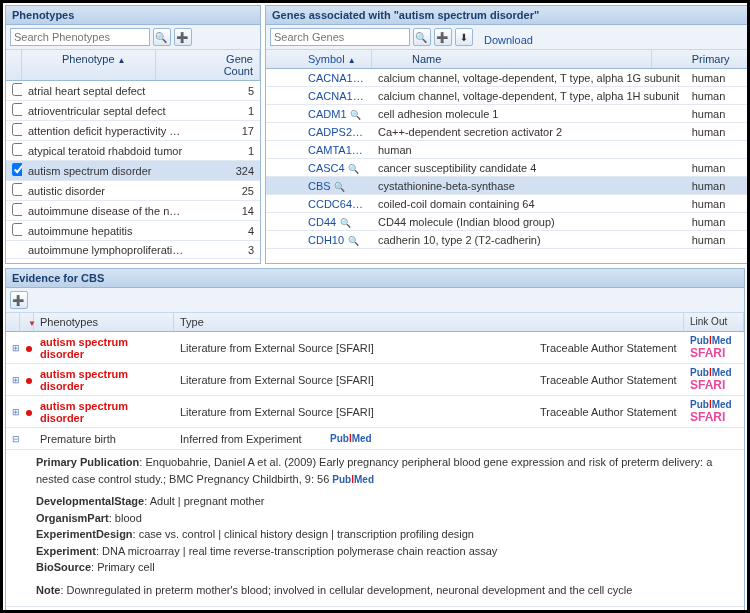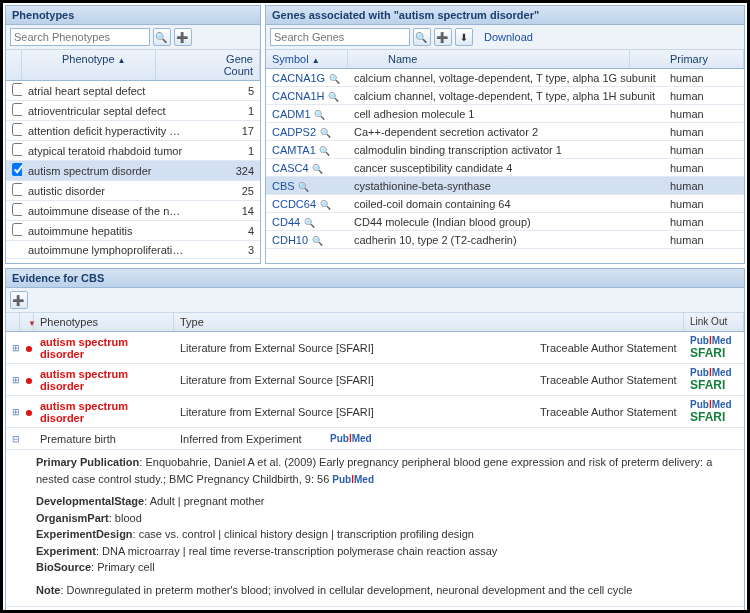--- a/index.html
+++ b/index.html
@@ -1,55 +1,55 @@
 <!DOCTYPE html>
 <html><head>
 <meta charset="utf-8">
 <style>
 * { box-sizing: border-box; margin: 0; padding: 0; }
 body { font-family: Arial, Helvetica, sans-serif; font-size: 11px; background: #fff; color: #333; width: 750px; height: 613px; border: 3px solid #000; overflow: hidden; }
 .row { display: flex; }
 .panel { border: 1px solid #9bb7d6; margin: 2px; background: #fff; }
 .panel-hdr { background: linear-gradient(#d6e4f4,#bcd1ea); border-bottom: 1px solid #9bb7d6; padding: 3px 6px; font-weight: bold; color: #1a3e6e; font-size: 11px; }
-.toolbar { display: flex; align-items: center; padding: 3px 4px; gap: 3px; background: #eef3fa; border-bottom: 1px solid #c8d7ea; }
+.toolbar { display: flex; align-items: flex-end; padding: 3px 4px; gap: 3px; background: #eef3fa; border-bottom: 1px solid #c8d7ea; }
 .search { flex: 0 0 auto; width: 140px; height: 18px; font-size: 11px; padding: 1px 3px; border: 1px solid #9bb7d6; }
 .iconbtn { width: 18px; height: 18px; display: flex; align-items: center; justify-content: center; border: 1px solid #9bb7d6; background: linear-gradient(#fff,#dfe9f5); border-radius: 2px; cursor: pointer; font-size: 10px; }
 .link { color: #1a4fa3; cursor: pointer; margin-left: 8px; }
 .colhdr { display: flex; background: linear-gradient(#eef3fa,#dde8f5); border-bottom: 1px solid #9bb7d6; font-size: 11px; color: #1a3e6e; gap: 34px; }
 .colhdr > div { padding: 3px 6px; border-right: 1px solid #c8d7ea; }
 .scroll { overflow-y: auto; position: relative; }
 .rowitem { display: flex; align-items: center; border-bottom: 1px solid #e3e9f2; min-height: 18px; font-size: 11px; }
 .rowitem > div { padding: 2px 6px; white-space: nowrap; overflow: hidden; text-overflow: ellipsis; }
 .rowitem.sel { background: #d2e0f2; }
 .cb { width: 16px; flex: 0 0 16px; }
 .cb input { margin: 0; }
 .mag { color: #6a8fc7; font-size: 9px; margin-left: 4px; cursor: pointer; }
 #phen-panel { width: 256px; }
 #genes-panel { flex: 1; }
 .ph-name { flex: 1; }
 .ph-count { width: 70px; text-align: right; }
-.g-sym { width: 82px; color: #1a4fa3; }
+.g-sym { width: 70px; color: #1a4fa3; margin-left: 36px; }
 .g-name { flex: 1; }
 .g-sp { width: 80px; }
 #evidence-panel { margin: 2px; }
 .ev-body { font-size: 11px; }
 .ev-cols { display: flex; background: linear-gradient(#eef3fa,#dde8f5); border-bottom: 1px solid #9bb7d6; }
 .ev-cols > div { padding: 3px 6px; border-right: 1px solid #c8d7ea; }
 .ev-row { display: flex; align-items: center; border-bottom: 1px solid #e3e9f2; min-height: 22px; }
 .ev-row > div { padding: 3px 6px; }
 .c-exp { width: 14px; flex: 0 0 14px; text-align: center; color: #5a7db5; cursor: pointer; font-size: 9px; }
 .c-dot { width: 14px; flex: 0 0 14px; text-align: center; }
 .c-dot .red { display: inline-block; width: 6px; height: 6px; background: #d11; border-radius: 50%; }
 .c-ph { width: 140px; }
 .c-ph .hl { color: #d11; font-weight: bold; }
 .c-type { flex: 1; }
 .c-code { width: 150px; }
 .c-link { width: 60px; font-size: 10px; }
 .pubmed { color: #2a5fb0; font-weight: bold; font-size: 10px; cursor: pointer; }
-.sfari { color: #15803d; font-weight: bold; font-size: 12px; cursor: pointer; }
+.sfari { color: #ec4899; font-weight: bold; font-size: 12px; cursor: pointer; }
 .detail { padding: 4px 8px 8px 30px; line-height: 1.5; border-bottom: 1px solid #e3e9f2; }
 .detail b { font-weight: bold; }
 .arrow-up { font-size: 8px; color: #1a3e6e; margin-left: 3px; }
 .arrow-dn { font-size: 8px; color: #b33; margin: 0 2px; }
 #ev-scroll { height: 300px; overflow-y: auto; }
 ::-webkit-scrollbar { width: 14px; }
 ::-webkit-scrollbar-track { background: #eef3fa; border-left: 1px solid #c8d7ea; }
 ::-webkit-scrollbar-thumb { background: linear-gradient(#cfe0f3,#a9c3e2); border: 1px solid #8fa9cc; border-radius: 2px; }
 </style>
 </head>
@@ -148,21 +148,20 @@
           <div class="g-name">cell adhesion molecule 1</div>
           <div class="g-sp">human</div>
         </div>
         <div class="rowitem">
           <div class="g-sym">CADPS2<span class="mag">🔍</span></div>
           <div class="g-name">Ca++-dependent secretion activator 2</div>
           <div class="g-sp">human</div>
         </div>
         <div class="rowitem">
           <div class="g-sym">CAMTA1<span class="mag">🔍</span></div>
-          <div class="g-name">calmodulin binding transcription activator 1</div>
           <div class="g-sp">human</div>
         </div>
         <div class="rowitem">
           <div class="g-sym">CASC4<span class="mag">🔍</span></div>
           <div class="g-name">cancer susceptibility candidate 4</div>
           <div class="g-sp">human</div>
         </div>
         <div class="rowitem sel">
           <div class="g-sym">CBS<span class="mag">🔍</span></div>
           <div class="g-name">cystathionine-beta-synthase</div>

